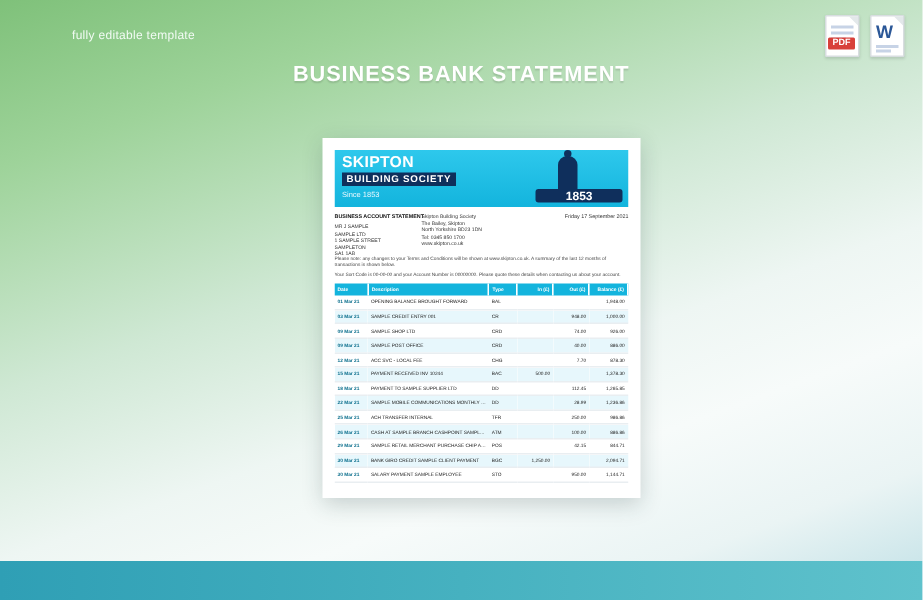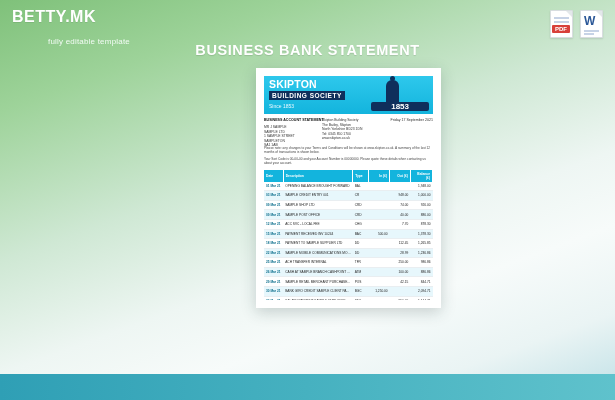--- a/index.html
+++ b/index.html
@@ -120,26 +120,25 @@
     left: 3px;
     right: 3px;
     height: 1.5px;
     background: #c7d3e6;
   }
 
   
   .doc-shadow {
     position: absolute;
     left: 215px;
-    top: 68px;
-    width: 185px;
+    top: 92px;
+    width: 212px;
     height: 240px;
     background: #ffffff;
     box-shadow: 0 4px 14px rgba(30,60,60,0.22);
-    margin-left: 41px;
   }
   .doc-inner {
     position: absolute;
     left: 8px;
     top: 8px;
     right: 8px;
     bottom: 8px;
     overflow: hidden;
   }
 
@@ -287,21 +286,20 @@
   .col-type { width: 11%; }
   .col-out  { width: 14%; }
   .col-bal  { width: 15%; }
 </style>
 </head>
 <body>
 
 <div class="page">
 
   <div class="brand">
-    <div class="brand-name">BETTY.MK</div>
     <div class="brand-tag">fully editable template</div>
   </div>
 
   <div class="doc-title">BUSINESS BANK STATEMENT</div>
 
   <div class="icon-group">
     <div class="file-icon">
       <div class="fold"></div>
       <div class="doc-bar" style="top:6px;"></div>
       <div class="doc-bar" style="top:10px;"></div>

